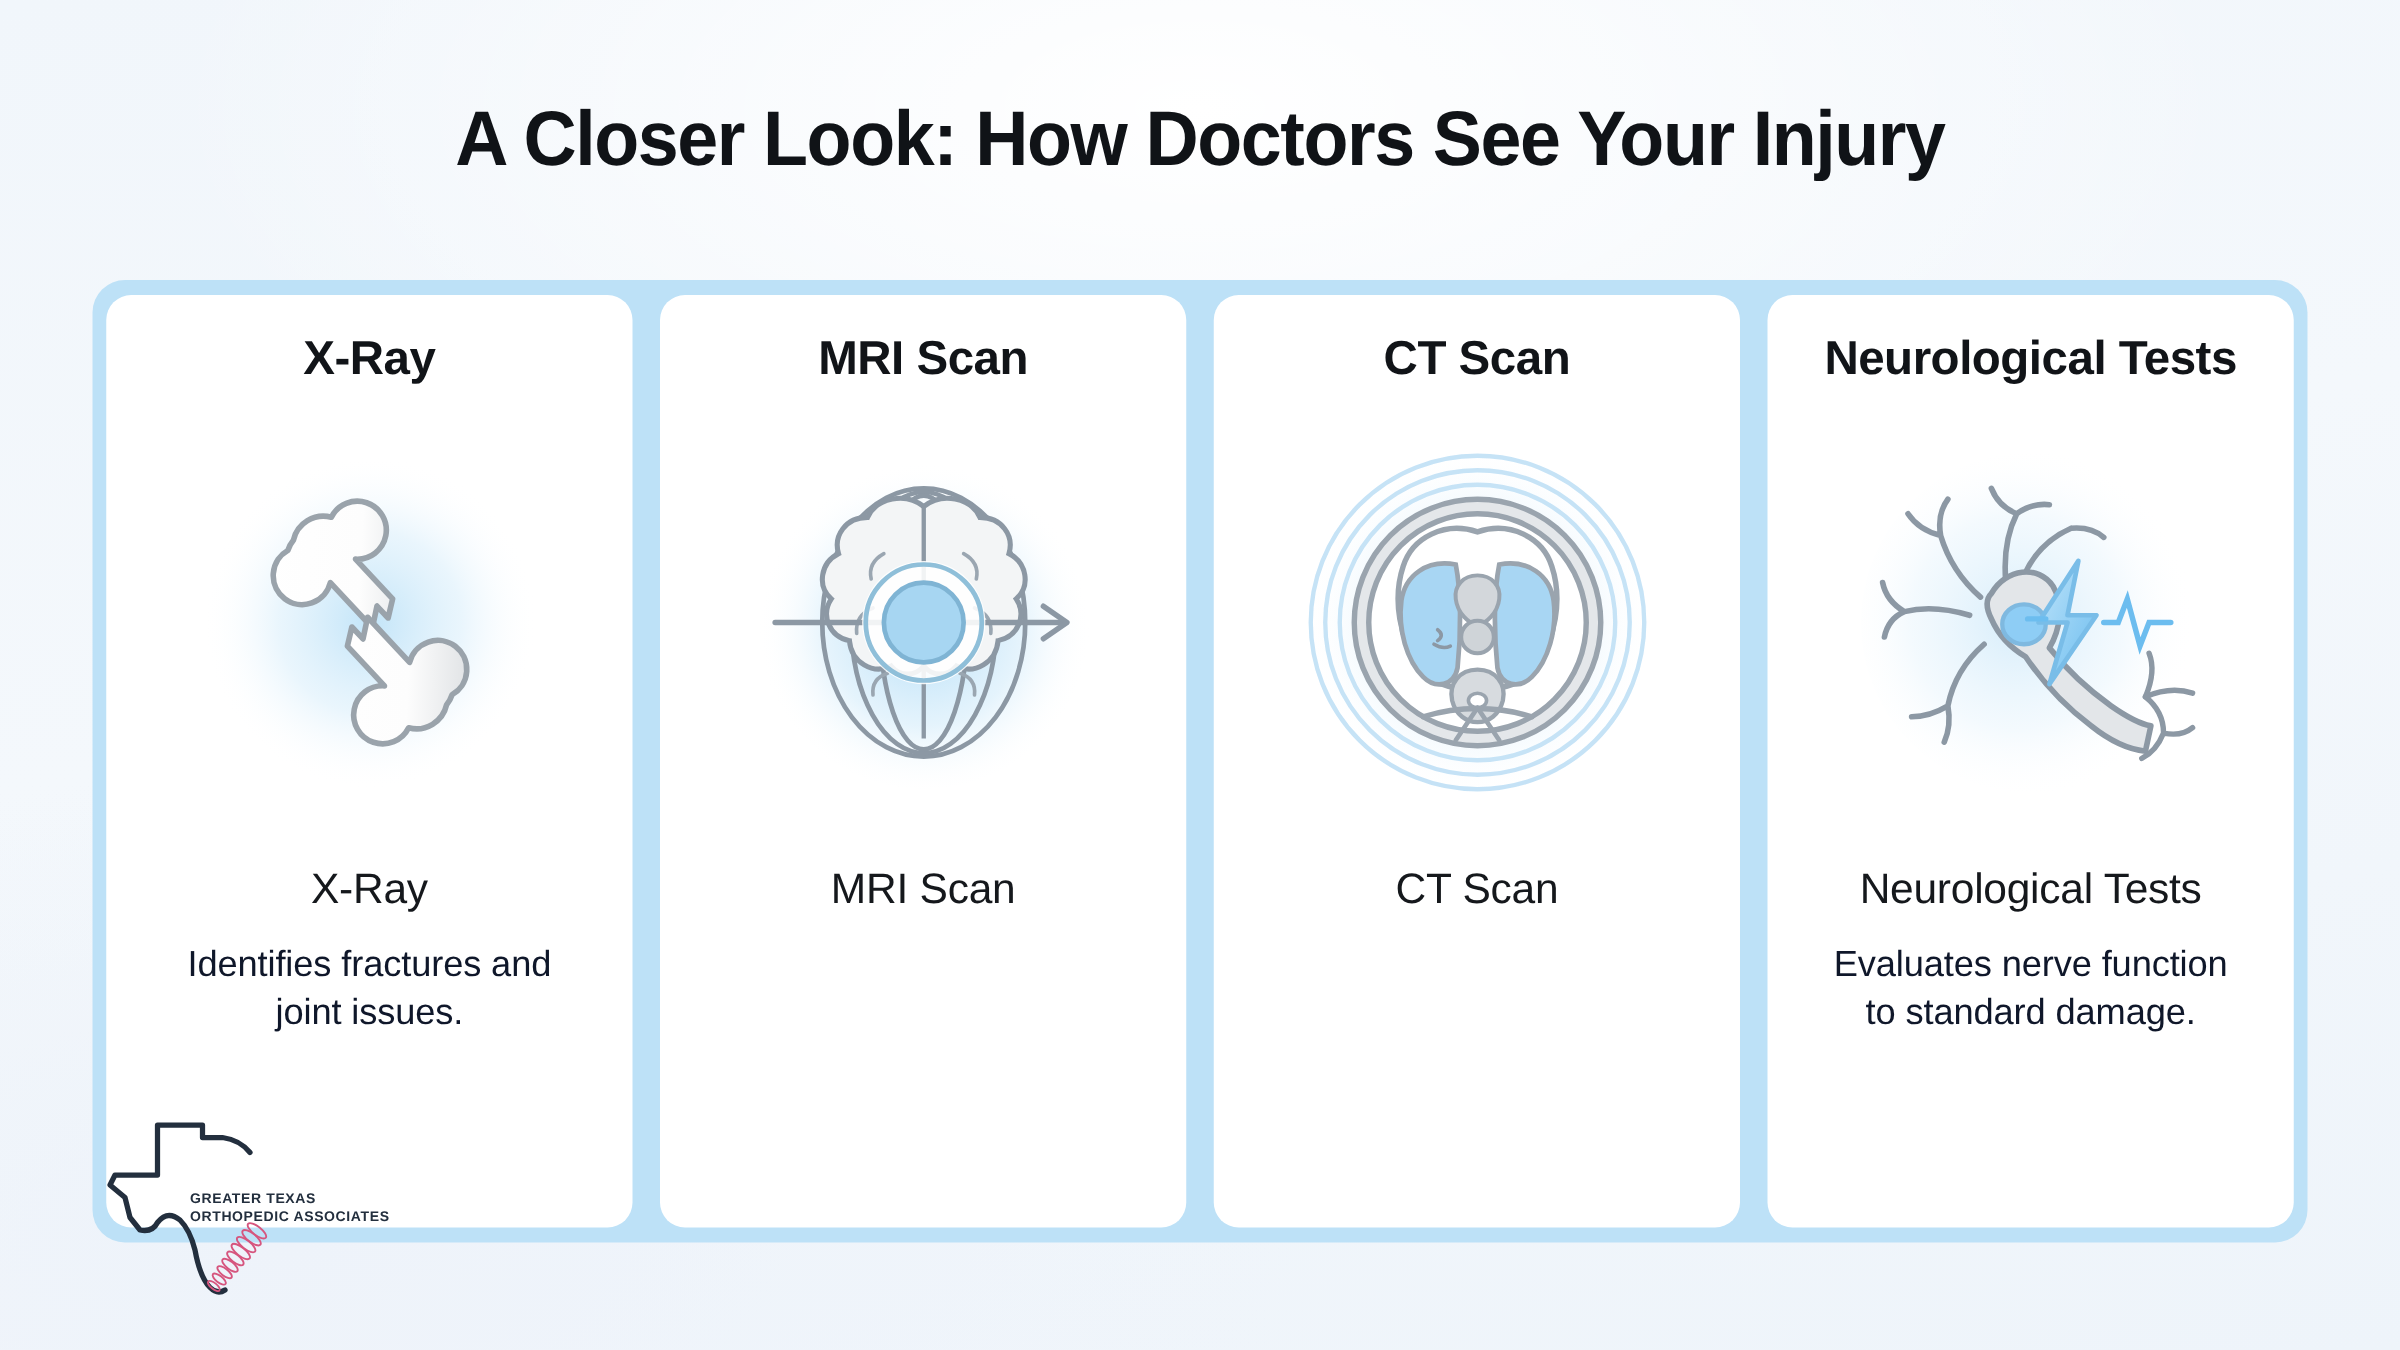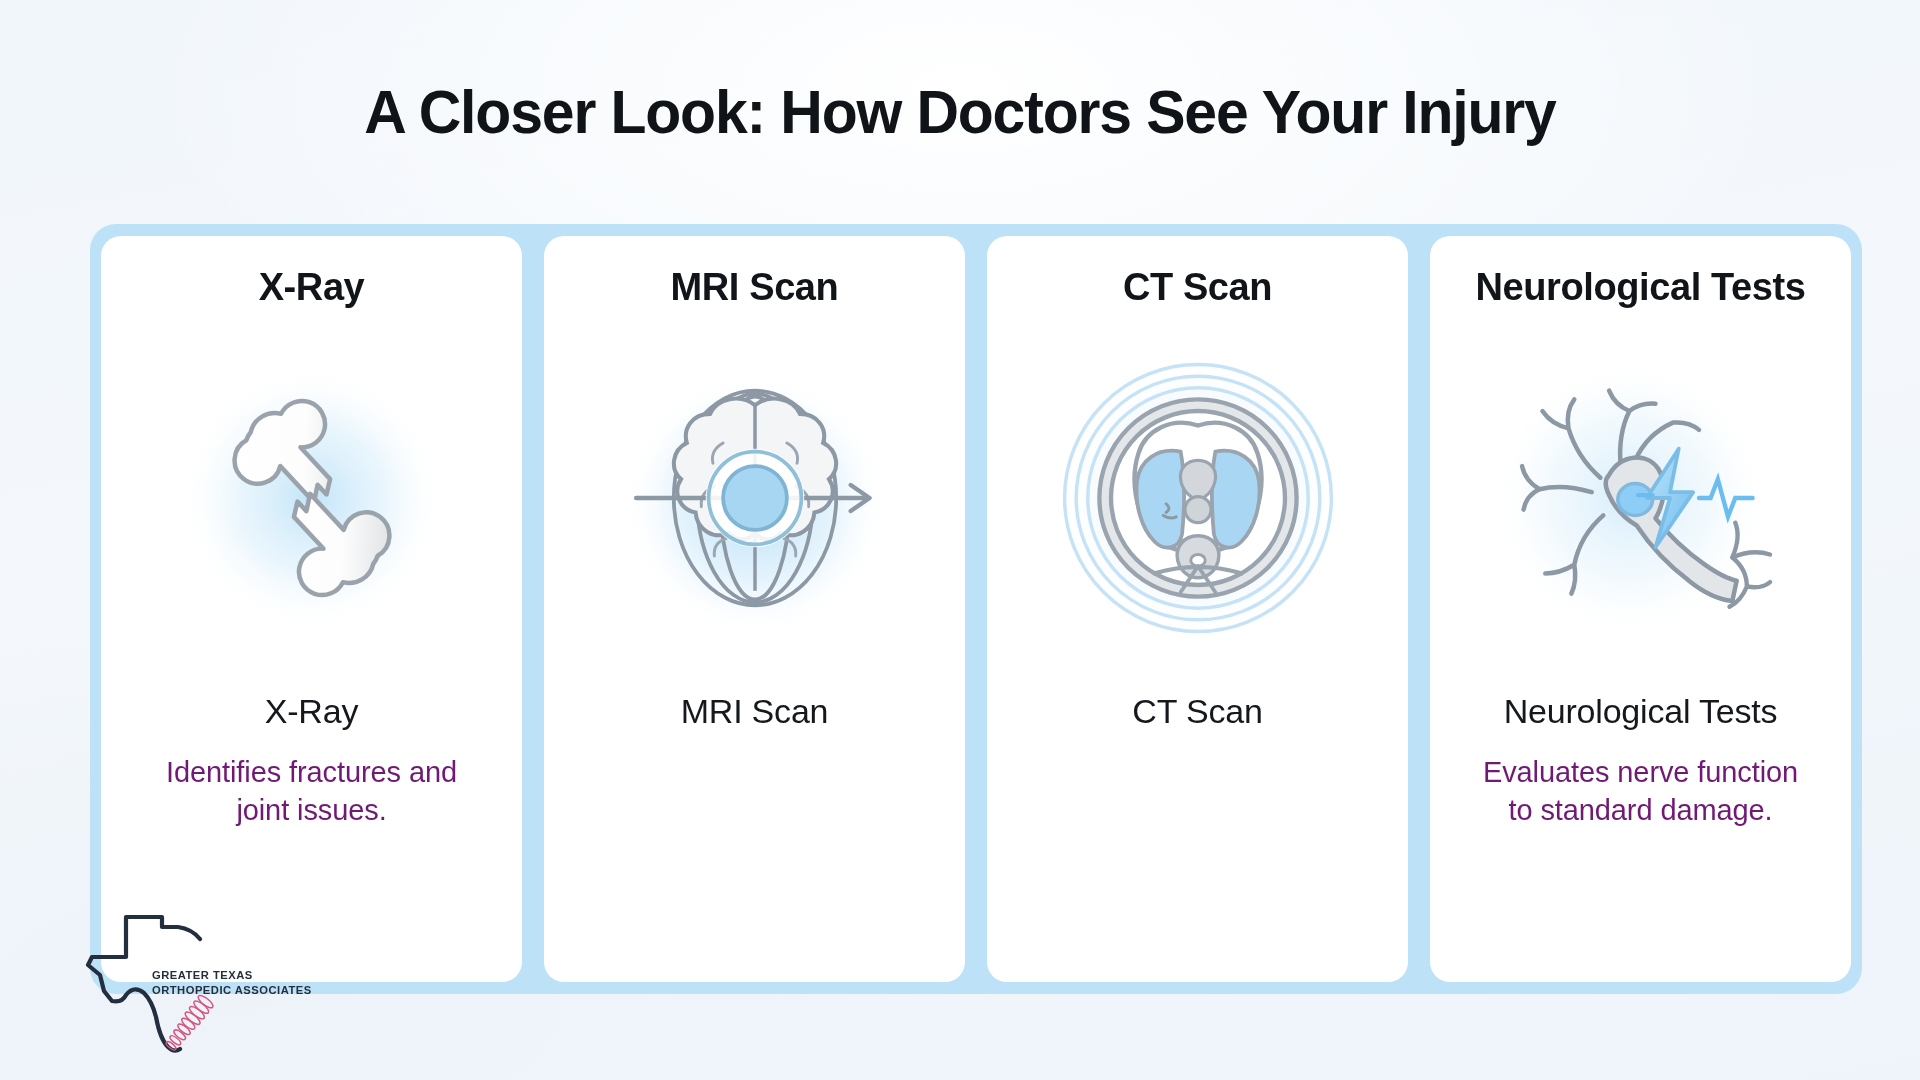--- a/index.html
+++ b/index.html
@@ -31,21 +31,21 @@
     font-weight:700;
     letter-spacing:-1.2px;
     color:#101317;
     font-stretch:condensed;
     transform:scaleX(0.95);
   }
 
   
   .cards-shell {
     position:absolute;
-    left:90px; top:224px;
+    left:74px; top:224px;
     width:1772px; height:770px;
     background:#bde1f7;
     border-radius:26px;
   }
 
   .cards-row {
     position:absolute;
     inset:12px 11px 12px 11px;
     display:flex;
     gap:22px;
@@ -93,29 +93,29 @@
     color:#15181c;
     letter-spacing:-0.2px;
   }
 
   .card-desc {
     margin-top:22px;
     font-size:29px;
     font-weight:400;
     line-height:1.32;
     text-align:center;
-    color:#701a75;
+    color:#0f172a;
     max-width:330px;
     letter-spacing:-0.1px;
   }
 
   
   .brand-logo {
     position:absolute;
-    left:82px; bottom:14px;
+    left:82px; bottom:31px;
     width:215px; height:165px;
     pointer-events:none;
     z-index:5;
   }
   .brand-logo svg { width:100%; height:100%; overflow:visible; }
   .brand-wordmark {
     font-family:"Liberation Sans", sans-serif;
     font-size:11.2px;
     font-weight:700;
     fill:#232f3e;

